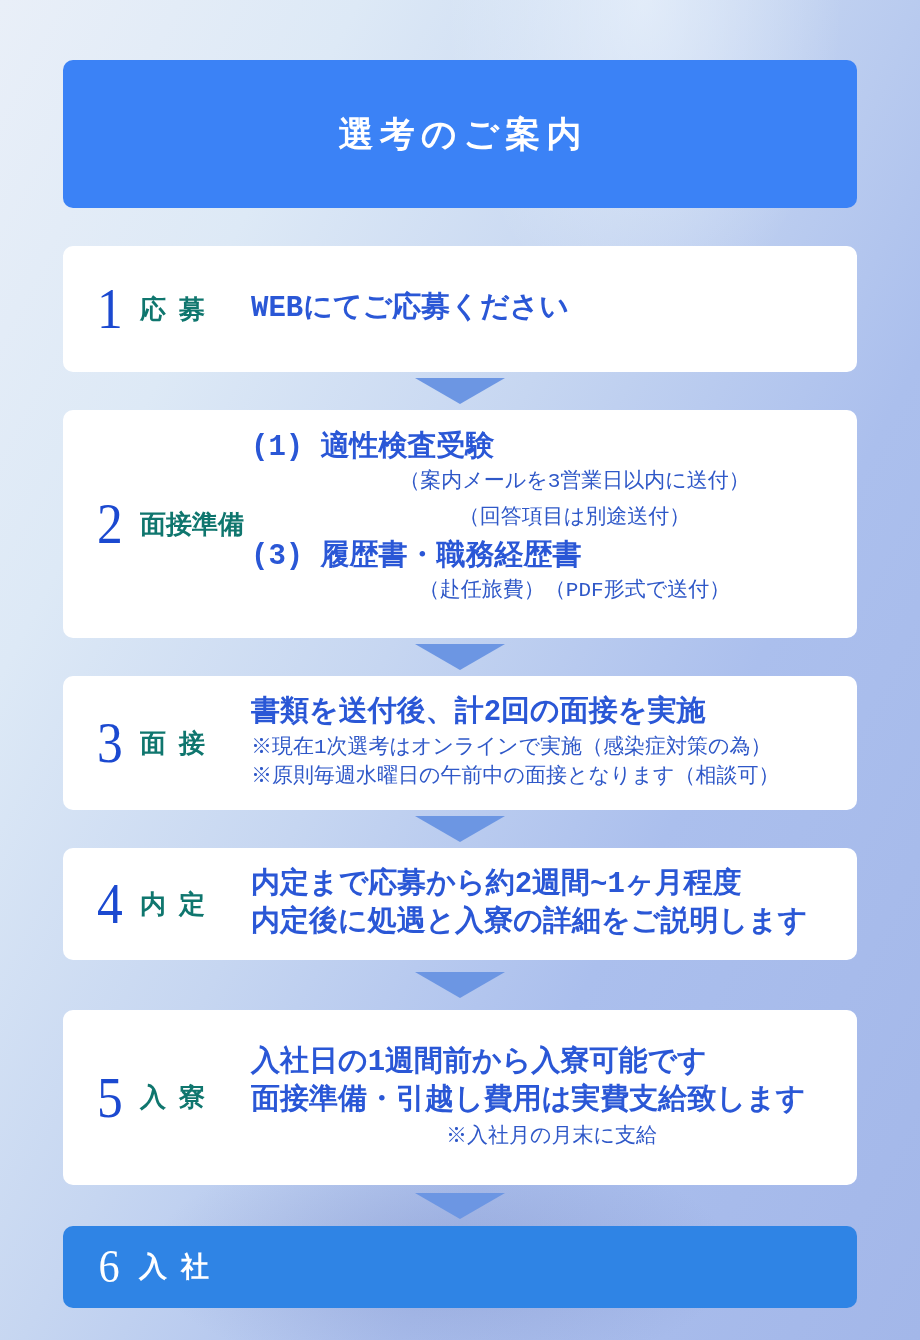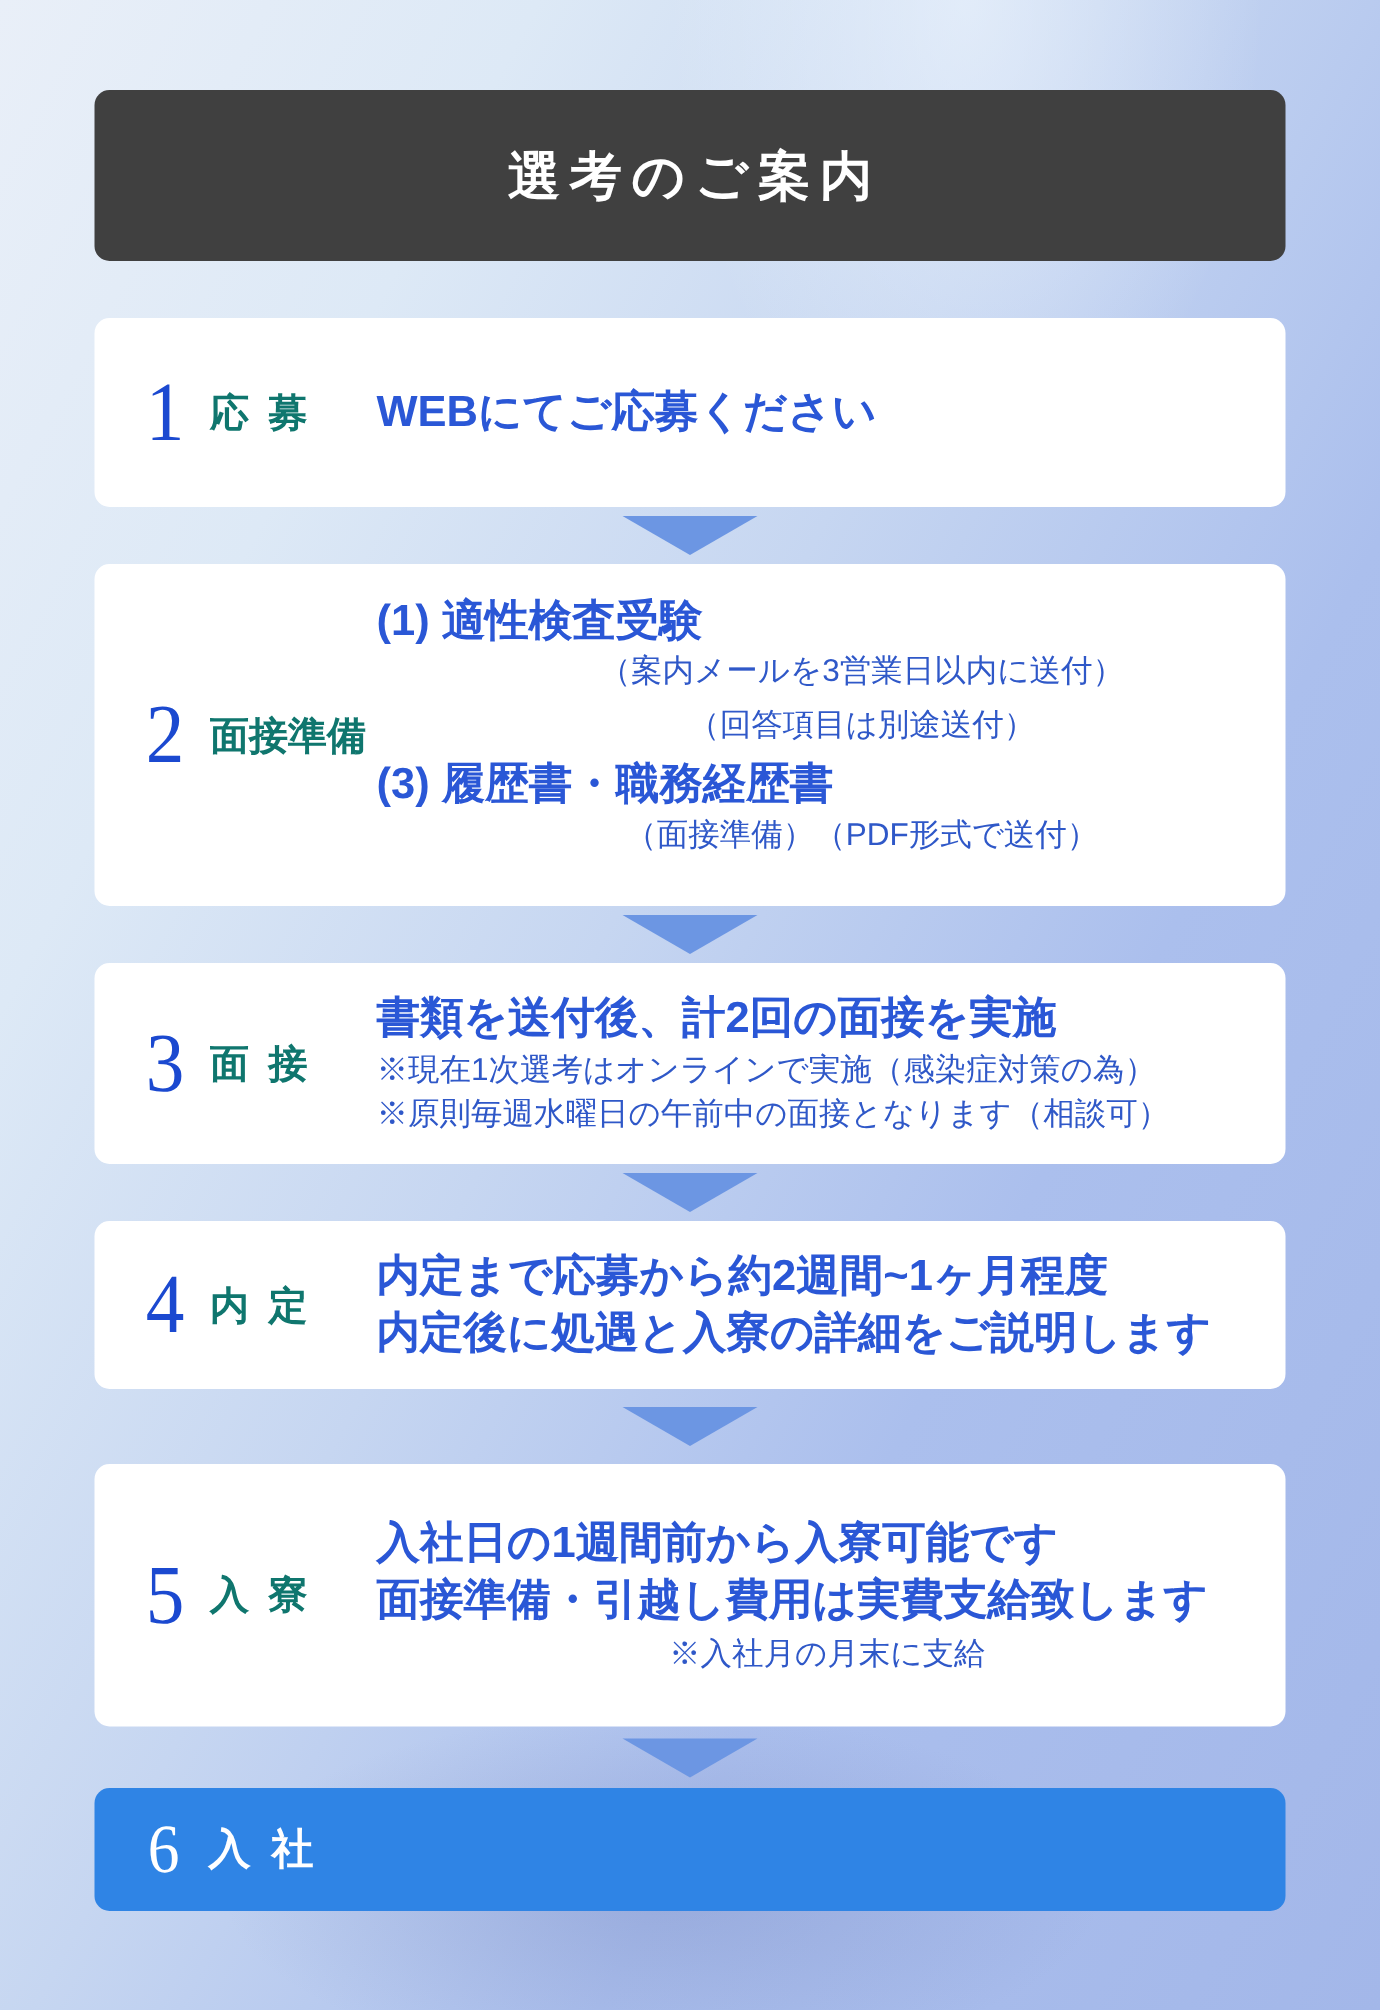--- a/index.html
+++ b/index.html
@@ -8,21 +8,21 @@
     width:920px; height:1340px; overflow:hidden;
     font-family:"Liberation Sans", sans-serif;
     background:
       radial-gradient(ellipse 420px 170px at 48% 94%, rgba(108,124,182,0.30), transparent 70%),
       radial-gradient(ellipse 320px 520px at 70% 0%, rgba(244,250,255,0.55), transparent 62%),
       linear-gradient(118deg, #e9eff8 0%, #dde9f6 22%, #c6d6f1 45%, #abbfed 68%, #a3b7e9 100%);
   }
   .page{ width:920px; height:1340px; padding:60px 63px 0 63px; display:flex; flex-direction:column; }
 
   .banner{
-    height:114px; border-radius:10px; background:#404040;
+    height:148px; border-radius:10px; background:#3b82f6;
     display:flex; align-items:center; justify-content:center;
     margin-bottom:38px;
   }
   .banner h1{
     color:#ffffff; font-size:35px; font-weight:bold;
     letter-spacing:0.18em; text-indent:0.18em; white-space:pre;
   }
 
   .card{
     background:#ffffff; border-radius:10px; width:794px;
@@ -41,21 +41,21 @@
   .step-num{
     font-family:"Liberation Serif", serif; font-weight:400;
     font-size:56px; line-height:1; color:#1b49d0;
     min-width:30px; text-align:center; transform:scaleX(.92);
   }
   .step-label{
     font-size:26px; font-weight:bold; color:#0f766e; white-space:pre;
     line-height:1.1;
   }
 
-  .step-body{ flex:1; padding-right:1px; font-family:Liberation Sans, sans-serif; color:#2a57d6; }
+  .step-body{ flex:1; padding-right:1px; font-family:Liberation Mono, monospace; color:#2a57d6; }
 
   .body-main{
     font-size:29px; font-weight:bold; line-height:1.32; color:#2a57d6;
   }
   .body-note{
     font-size:21px; font-weight:normal; line-height:1.4; color:#2f58c8;
   }
 
   .doc-item{ margin-bottom:6px; }
   .doc-item:last-child{ margin-bottom:13px; }
@@ -119,21 +119,21 @@
     <div class="step-body">
       <div class="doc-item">
         <div class="body-main">(1) 適性検査受験</div>
         <div class="body-note doc-note">（案内メールを3営業日以内に送付）</div>
       </div>
       <div class="doc-item">
         <div class="body-note doc-note">（回答項目は別途送付）</div>
       </div>
       <div class="doc-item">
         <div class="body-main">(3) 履歴書・職務経歴書</div>
-        <div class="body-note doc-note">（面接準備）（PDF形式で送付）</div>
+        <div class="body-note doc-note">（赴任旅費）（PDF形式で送付）</div>
       </div>
     </div>
   </div>
 
   <div class="gap">
     <div class="tri"></div>
   </div>
 
   <div class="card card-3">
     <div class="step-left">

